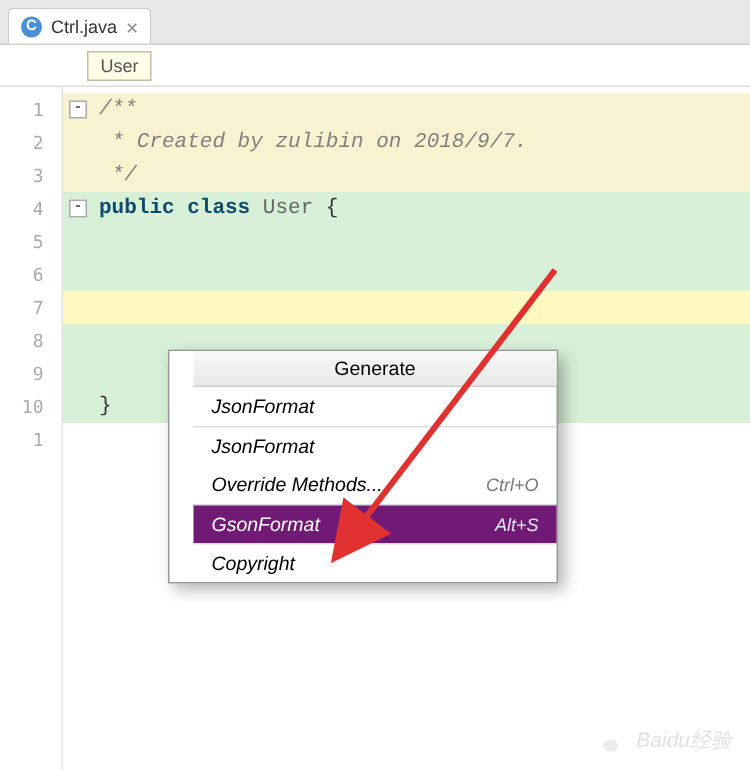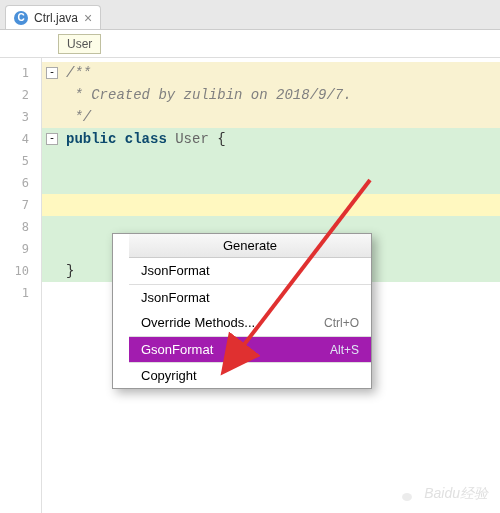--- a/index.html
+++ b/index.html
@@ -19,24 +19,24 @@
 .doc-bg { background: #f9f2d1; }
 .class-bg { background: #d8f0d8; }
 .highlight-bg { background: #fff8c0; }
 .comment { color: #808080; font-style: italic; }
 .kw { color: #0c4a6e; font-weight: bold; }
 .cls { color: #666; }
 .brace { color: #333; }
 .fold { position: absolute; left: 4px; width: 12px; height: 12px; border: 1px solid #aaa; background: #fff; font-size: 10px; line-height: 10px; text-align: center; top: 5px; cursor: pointer; }
 .popup { position: absolute; left: 112px; top: 233px; width: 260px; background: #fff; border: 1px solid #999; box-shadow: 4px 4px 10px rgba(0,0,0,0.3); z-index: 10; padding-left: 16px; }
 .popup-title { height: 24px; line-height: 24px; text-align: center; background: linear-gradient(#f8f8f8,#e8e8e8); border-bottom: 1px solid #ccc; font-size: 13px; }
-.popup-item { height: 26px; line-height: 26px; padding: 0 12px; display: flex; justify-content: space-between; font-size: 13px; cursor: pointer; }
+.popup-item { height: 26px; line-height: 26px; padding: 0 12px; display: flex; justify-content: space-between; font-size: 13px; cursor: pointer; font-style: italic; }
 .popup-item .sc { color: #777; font-size: 12px; text-align: right; }
 .popup-sep { border-top: 1px solid #ddd; }
-.popup-item.selected { background: #a21caf; color: #fff; gap: 24px; }
+.popup-item.selected { background: #701a75; color: #fff; gap: 24px; }
 .popup-item.selected .sc { color: #e0e8f4; }
 .arrow-svg { position: absolute; left: 220px; top: 170px; z-index: 20; pointer-events: none; }
 .watermark { position: absolute; right: 12px; bottom: 10px; color: #ccc; font-size: 14px; font-style: italic; opacity: 0.6; display: flex; align-items: center; gap: 8px; }
 .paw { width: 18px; height: 14px; position: relative; opacity: 0.6; }
 .paw::before { content: ""; position: absolute; width: 10px; height: 8px; background: #ccc; border-radius: 50%; bottom: 0; left: 4px; }
 </style>
 </head>
 <body>
 
 <div class="tab-bar">

